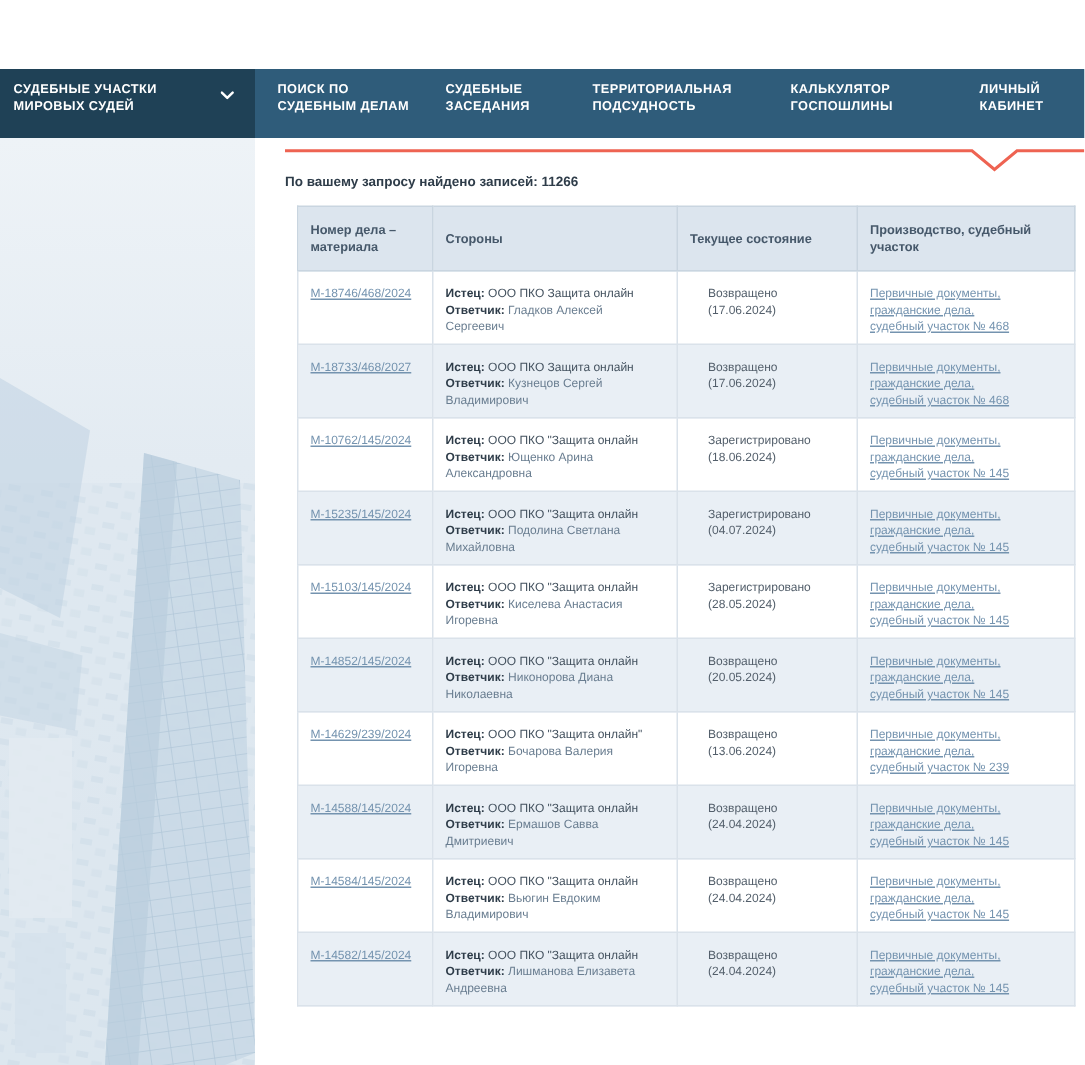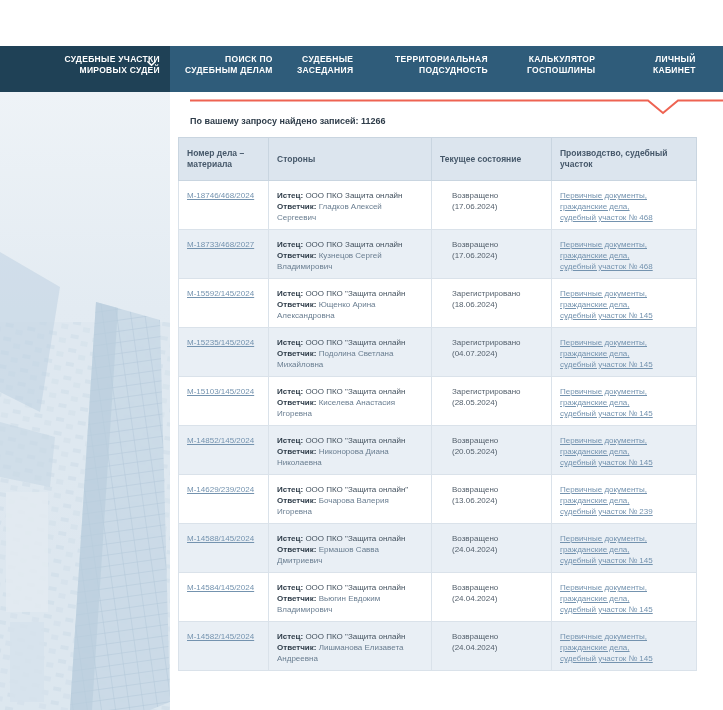--- a/index.html
+++ b/index.html
@@ -10,21 +10,21 @@
 
   
   .site-header { position:absolute; top:0; left:0; width:723px; height:44px;
     background:#1f4156; color:#fff; padding:7px 10px 0 9px; }
   .site-header .t1, .site-header .t2 { font-size:11px; font-weight:bold;
     letter-spacing:.4px; line-height:15px; text-transform:uppercase; }
 
   .header-sep { position:absolute; top:44px; left:0; width:723px; height:2px; background:#ffffff; }
 
   
-  .nav-bar { position:absolute; top:46px; left:0; width:723px; height:46px; background:#2f5c7a;text-align:right; }
+  .nav-bar { position:absolute; top:46px; left:0; width:723px; height:46px; background:#2f5c7a; }
   .nav-active { position:absolute; top:0; left:0; width:170px; height:46px;
     background:#1f4156; padding:8px 10px 0 9px; cursor:pointer; }
   .nav-label { color:#fff; font-size:8.5px; font-weight:bold; letter-spacing:.3px;
     line-height:11px; text-transform:uppercase; display:block; }
   .chevron { position:absolute; right:14px; top:13px; width:9px; height:9px; }
   .nav-item { position:absolute; top:8px; cursor:pointer; }
   .ni2 { left:185px; } .ni3 { left:297px; } .ni4 { left:395px; }
   .ni5 { left:527px; } .ni6 { left:653px; }
 
   
@@ -34,21 +34,21 @@
 
   
   .content { position:absolute; top:92px; left:170px; width:553px; height:618px; background:#fff; }
   .redline { position:absolute; top:7px; left:20px; width:533px; height:16px; }
 
   .summary { position:absolute; top:24px; left:20px; font-size:9px; font-weight:bold;
     color:#2e3c49; }
   .summary b { font-weight:bold; }
 
   
-  table.cases { position:absolute; top:45px; left:8px; width:518px;
+  table.cases { position:absolute; top:45px; left:28px; width:518px;
     border-collapse:collapse; table-layout:fixed; }
   .cases col.c1{width:90px;} .cases col.c2{width:163px;}
   .cases col.c3{width:120px;} .cases col.c4{width:145px;}
   .cases th { background:#dce5ee; border:1px solid #c9d5e0; color:#46586a;
     font-size:8.5px; font-weight:bold; text-align:left; vertical-align:middle;
     padding:7px 8px; height:43px; line-height:11px; }
   .cases td { border:1px solid #dae2ea; vertical-align:top;
     padding:9px 8px 6px 8px; font-size:8px; line-height:11px; color:#3c4856; height:49px; }
   .cases tr.alt td { background:#e9eff5; }
   .case-link { color:#7493af; text-decoration:underline; cursor:pointer; }
@@ -187,21 +187,21 @@
     </td>
     <td>
       <span class="prod-link">Первичные документы,</span>
       <span class="prod-link">гражданские дела,</span>
       <span class="prod-link">судебный участок № 468</span>
     </td>
   </tr>
 
   <tr>
     <td>
-      <span class="case-link">М-15592/145/2024</span>
+      <span class="case-link">М-10762/145/2024</span>
     </td>
     <td>
       <span class="lbl">Истец:</span>
       <span class="pl-val">ООО ПКО "Защита онлайн</span><br>
       <span class="lbl">Ответчик:</span>
       <span class="df-val">Ющенко Арина Александровна</span>
     </td>
     <td>
       <span class="status-line">Зарегистрировано</span>
       <span class="status-line">(18.06.2024)</span>

